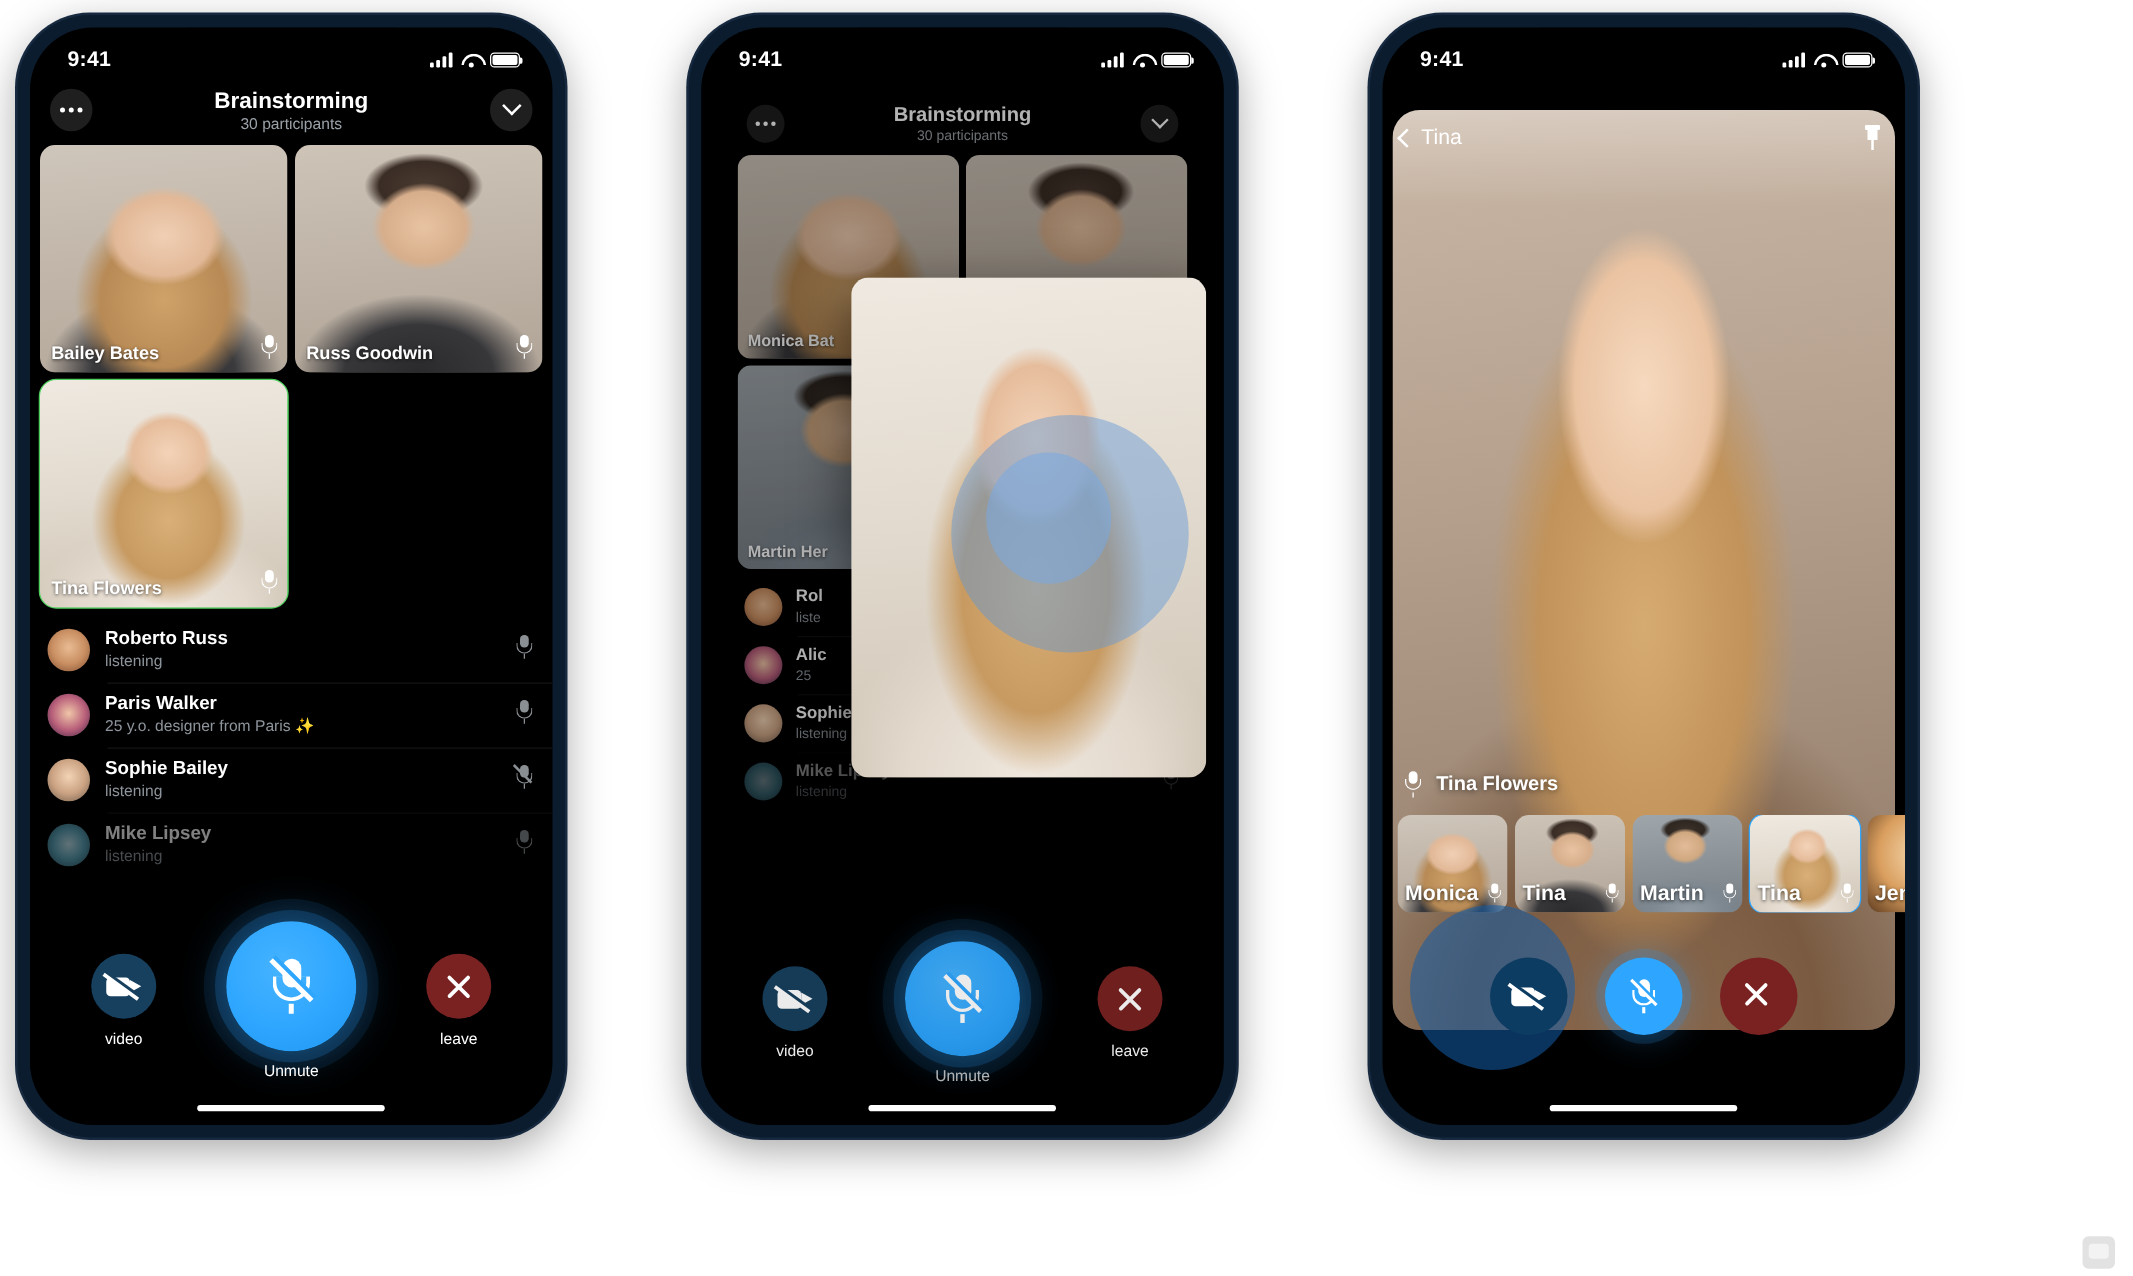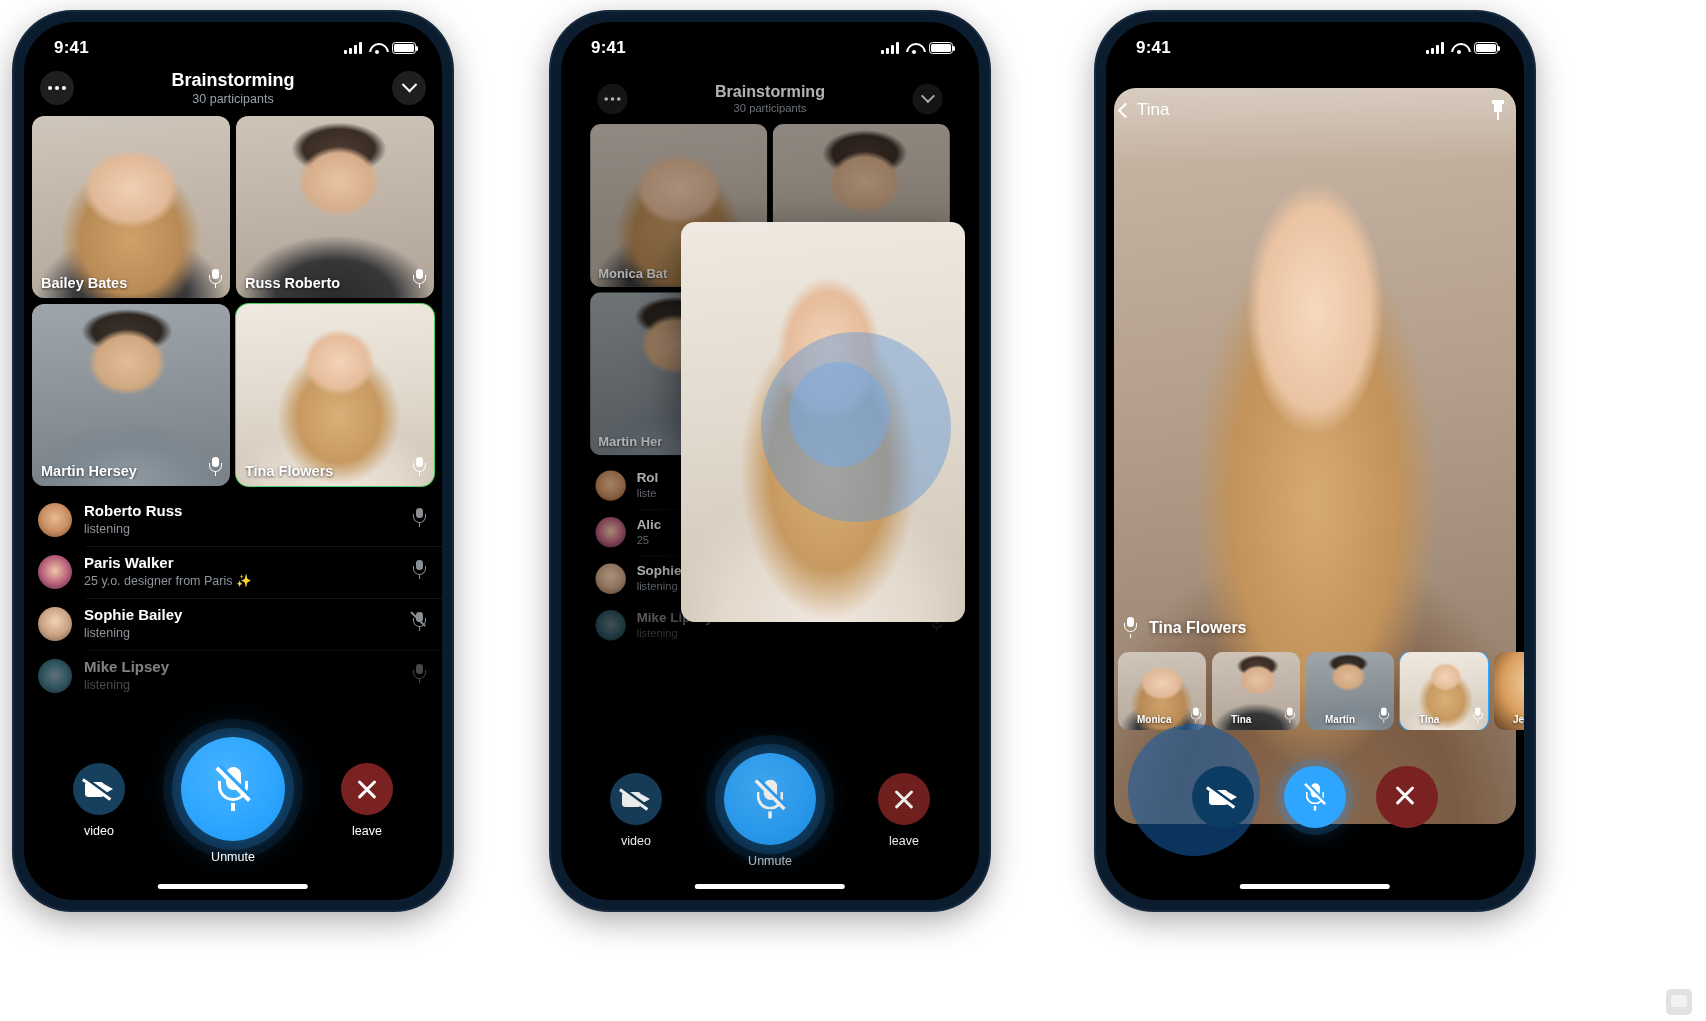--- a/index.html
+++ b/index.html
@@ -226,23 +226,22 @@
   }
   .strip {
     position:absolute; left:0; right:0; z-index:38;
     display:flex; gap:6px; padding-left:12px; overflow:hidden;
   }
   .thumb {
     position:relative; width:88px; height:78px; border-radius:11px; overflow:hidden; flex:0 0 auto;
   }
   .thumb.sel { outline:2.5px solid #2ea6ff; outline-offset:-1px; }
   .thumb .tlabel {
-    position:absolute; left:6px; bottom:5px; color:#fff; font-size:10px; font-weight:bold;
+    position:absolute; left:6px; bottom:5px; color:#fff; font-size:17px; font-weight:bold;
     text-shadow:0 1px 3px rgba(0,0,0,.7);
-    margin-left:13px;
   }
   .thumb .tmic { position:absolute; right:5px; bottom:4px; transform: scale(.8); transform-origin: right bottom; }
   .p3-controls {
     position:absolute; left:0; right:0; z-index:55;
     display:flex; align-items:center; justify-content:center; gap:30px;
   }
   .p3-btn { width:62px; height:62px; border-radius:50%; display:flex; align-items:center; justify-content:center; }
   .p3-btn.cam { background:#0d3c63; }
   .p3-btn.mic { background:#2ea6ff; box-shadow:0 0 0 7px rgba(42,150,240,.18), 0 0 28px rgba(42,150,240,.38); }
   .p3-btn.leave { background:#7a2222; }
@@ -342,26 +341,21 @@
       </div>
 
       <div class="grid">
         <div class="tile">
           <div class="face f-monica"></div>
           <div class="tile-label">Bailey Bates</div>
           <div class="tile-mic"><span class="mic"><span class="cap"></span><span class="arc"></span><span class="stem"></span></span></div>
         </div>
         <div class="tile">
           <div class="face f-russ"></div>
-          <div class="tile-label">Russ Roberto</div>
-          <div class="tile-mic"><span class="mic"><span class="cap"></span><span class="arc"></span><span class="stem"></span></span></div>
-        </div>
-        <div class="tile">
-          <div class="face f-martin"></div>
-          <div class="tile-label">Martin Hersey</div>
+          <div class="tile-label">Russ Goodwin</div>
           <div class="tile-mic"><span class="mic"><span class="cap"></span><span class="arc"></span><span class="stem"></span></span></div>
         </div>
         <div class="tile active">
           <div class="face f-tina"></div>
           <div class="tile-label">Tina Flowers</div>
           <div class="tile-mic"><span class="mic"><span class="cap"></span><span class="arc"></span><span class="stem"></span></span></div>
         </div>
       </div>
 
       <div class="plist">

